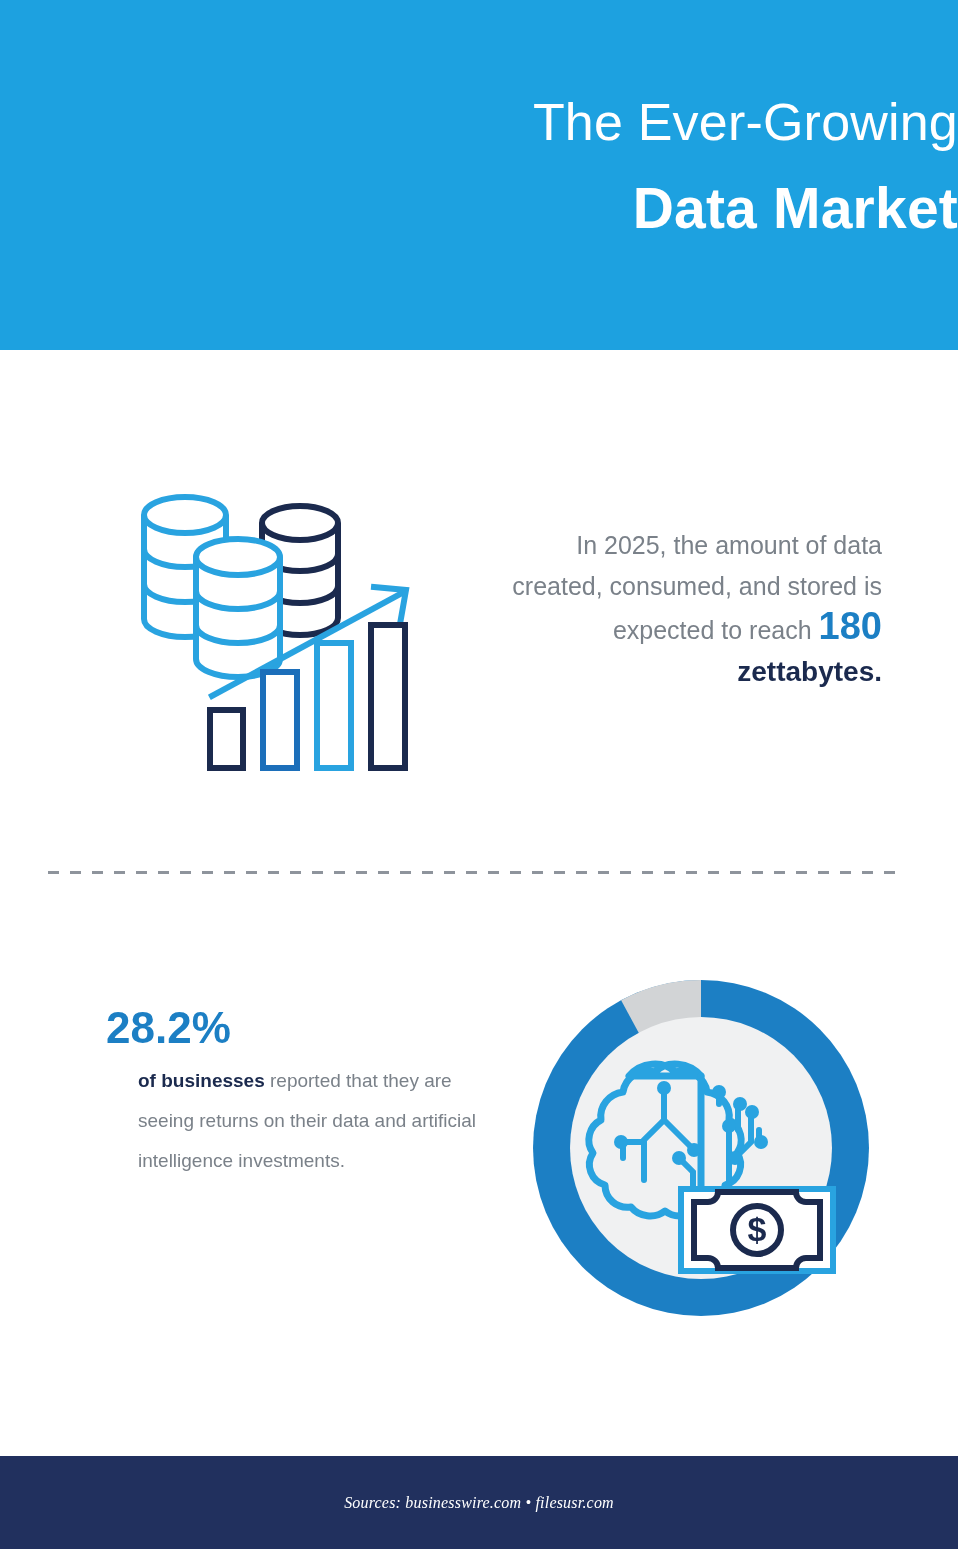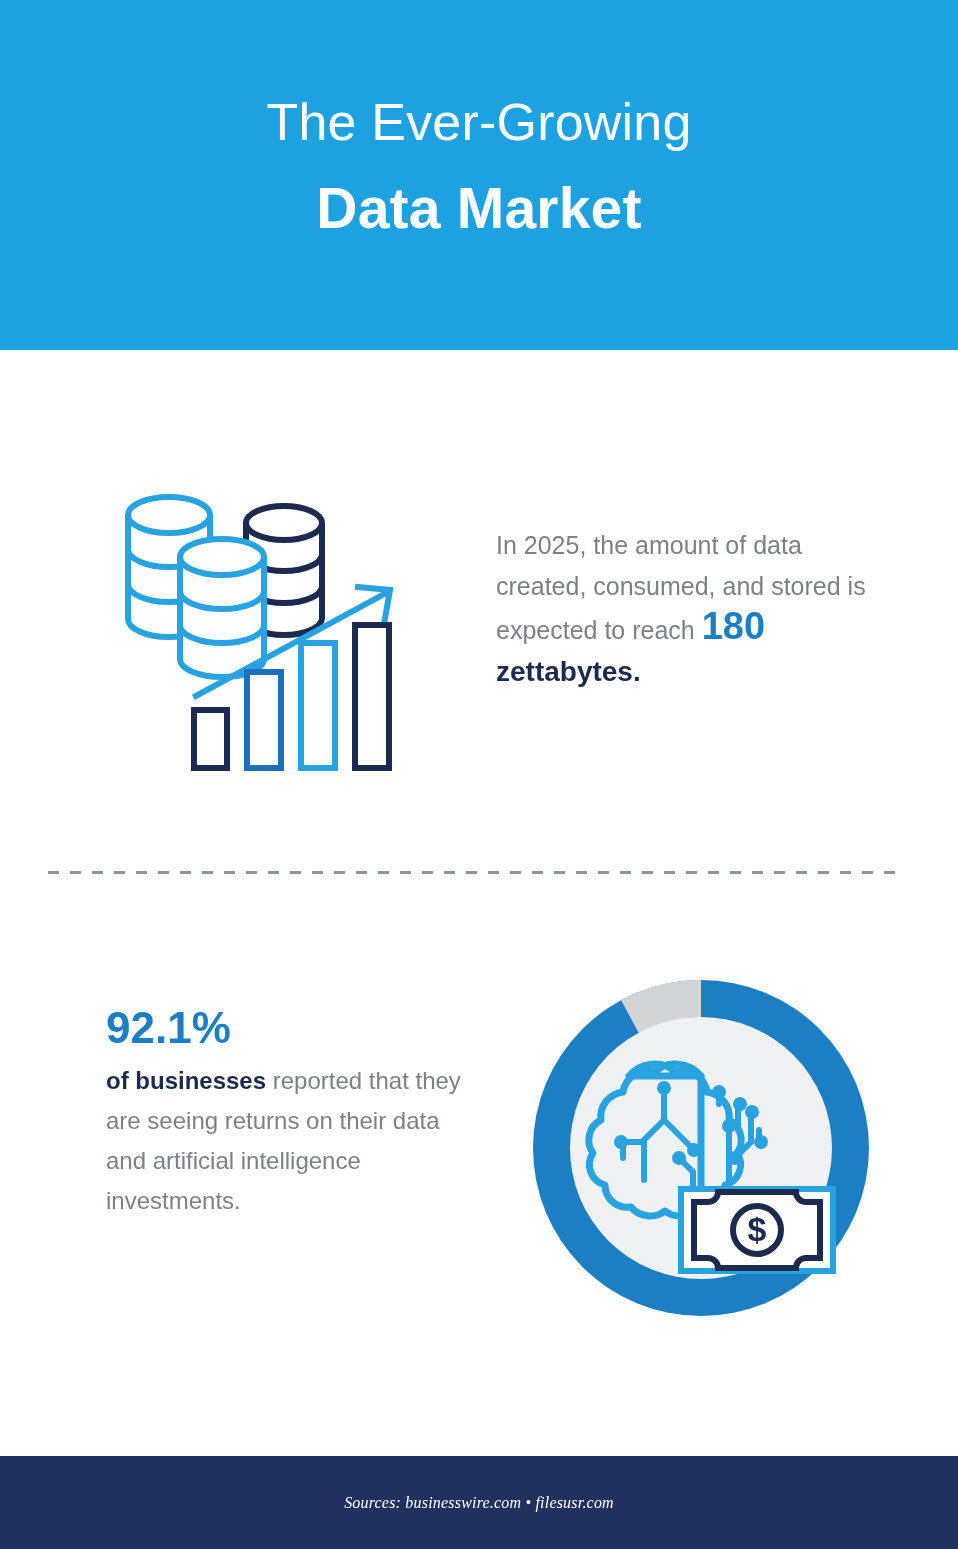--- a/index.html
+++ b/index.html
@@ -21,21 +21,21 @@
 
   
   .header {
     position: absolute;
     left: 0; top: 0;
     width: 958px;
     height: 350px;
     background: #1da1e0;
     display: flex;
     flex-direction: column;
-    align-items: center;
+    align-items: flex-end;
     justify-content: flex-start;
   }
   .header-title-light {
     margin-top: 96px;
     font-size: 52px;
     font-weight: 300;
     color: #ffffff;
     letter-spacing: 0.2px;
     line-height: 1.0;
   }
@@ -44,23 +44,24 @@
     font-size: 57px;
     font-weight: 700;
     color: #ffffff;
     letter-spacing: 0.2px;
     line-height: 1.0;
   }
 
   
   .section-one {
     position: absolute;
-    left: 0; top: 350px;
+    left: 16px; top: 350px;
     width: 818px;
     height: 520px;
+    text-align: right;
   }
   .stat-icon-one {
     position: absolute;
     left: 118px;
     top: 140px;
     width: 310px;
     height: 290px;
   }
   .stat-text-one {
     position: absolute;
@@ -112,24 +113,25 @@
     width: 370px;
   }
   .pct-number {
     font-size: 44px;
     font-weight: 700;
     color: #1c7fc4;
     line-height: 1.05;
     margin-bottom: 10px;
   }
   .pct-body {
-    font-size: 24px;
+    font-size: 19px;
     line-height: 40px;
     color: #7a8189;
     font-weight: 400;
+    margin-left: 32px;
   }
   .pct-body .lead {
     font-weight: 700;
     color: #1b2a4e;
   }
   .donut-wrap {
     position: absolute;
     left: 533px;
     top: 90px;
     width: 336px;
@@ -209,21 +211,21 @@
     <div class="stat-text-one">
       <span>In 2025, the amount of data created, consumed, and stored is expected to reach </span><span class="big-blue">180</span><span class="bold-navy"> </span><span class="bold-navy">zettabytes.</span>
     </div>
   </div>
 
   <div class="divider"></div>
 
   <div class="section-two">
 
     <div class="stat-text-two">
-      <div class="pct-number">92.1%</div>
+      <div class="pct-number">28.2%</div>
       <div class="pct-body">
         <span class="lead">of businesses</span><span> reported that they are seeing returns on their data and artificial intelligence investments.</span>
       </div>
     </div>
 
     <div class="donut-wrap">
       <svg width="336" height="336" viewBox="0 0 336 336" aria-hidden="true">
 
         <g transform="translate(168,168)">
           <circle r="168" fill="#1c7fc4"></circle>

